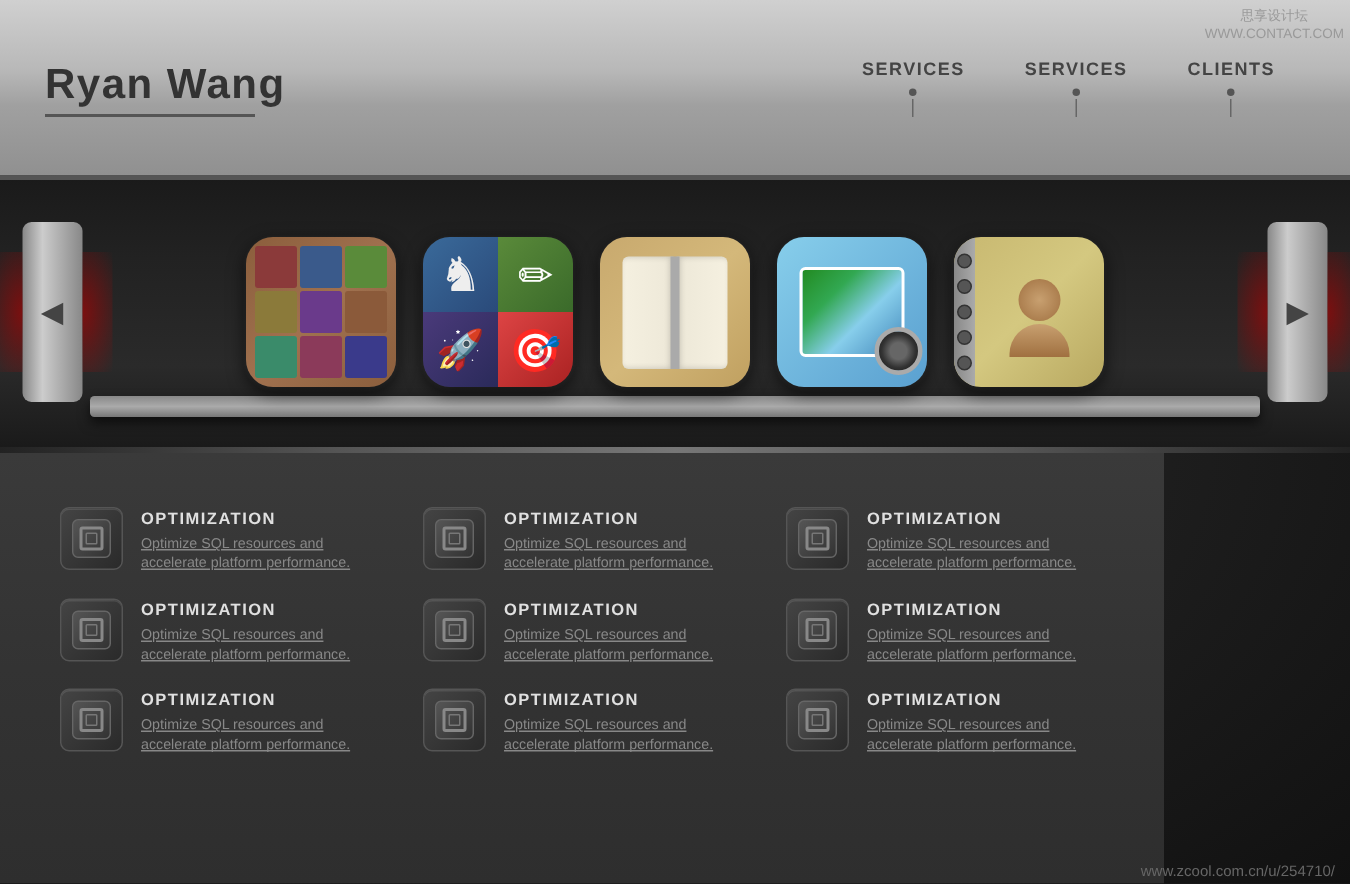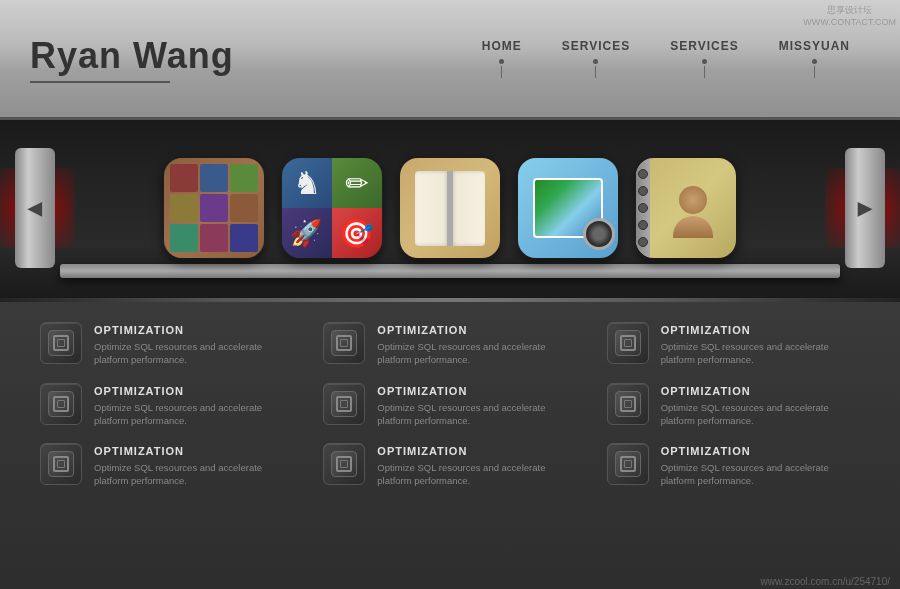--- a/index.html
+++ b/index.html
@@ -26,21 +26,21 @@
       align-items: center;
       padding: 0 30px;
       z-index: 10;
     }
 
     .site-title {
       flex: 0 0 auto;
       margin-right: 60px;
     }
     .site-title-text {
-      font-size: 36px;
+      font-size: 28px;
       font-weight: bold;
       color: #333;
       letter-spacing: 1px;
       display: block;
     }
     .site-title-underline {
       width: 140px;
       height: 2px;
       background: #555;
       margin-top: 4px;
@@ -336,24 +336,24 @@
       height: 4px;
       background: linear-gradient(to right, #222, #555, #777, #555, #222);
       z-index: 8;
     }
 
     
     .features-section {
       position: absolute;
       top: 302px;
       left: 0;
-      width: 900px;
+      width: 776px;
       height: 287px;
       background: linear-gradient(to bottom, #3a3a3a 0%, #333 50%, #2e2e2e 100%);
-      padding: 20px 40px;
+      padding: 36px 40px;
       z-index: 3;
     }
 
     .features-grid {
       display: grid;
       grid-template-columns: 1fr 1fr 1fr;
       grid-template-rows: 1fr 1fr 1fr;
       gap: 16px 30px;
     }
 
@@ -415,20 +415,21 @@
       font-weight: bold;
       color: #e0e0e0;
       letter-spacing: 1px;
       margin-bottom: 4px;
     }
 
     .feature-desc {
       font-size: 9.5px;
       color: #888;
       line-height: 1.4;
+      text-decoration: underline;
     }
 
     
     .bottom-watermark {
       position: absolute;
       bottom: 2px;
       right: 10px;
       color: #666;
       font-size: 10px;
       z-index: 20;
@@ -448,37 +449,32 @@
 </head>
 <body>
 
 <div class="header">
   <div class="site-title">
     <span class="site-title-text">Ryan Wang</span>
     <div class="site-title-underline"></div>
   </div>
   <nav class="nav">
 
-  <div class="nav-item">
-    <span class="nav-item-label">HOME</span>
-    <div class="nav-item-dot"></div>
-    <div class="nav-item-line"></div>
-  </div>
       <div class="nav-item">
     <span class="nav-item-label">SERVICES</span>
     <div class="nav-item-dot"></div>
     <div class="nav-item-line"></div>
   </div>
       <div class="nav-item">
     <span class="nav-item-label">SERVICES</span>
     <div class="nav-item-dot"></div>
     <div class="nav-item-line"></div>
   </div>
       <div class="nav-item">
-    <span class="nav-item-label">MISSYUAN</span>
+    <span class="nav-item-label">CLIENTS</span>
     <div class="nav-item-dot"></div>
     <div class="nav-item-line"></div>
   </div>
     </nav>
 </div>
 
 <div class="carousel-section">
   <div class="roller-left">
     <div class="roller-body">
       <span class="roller-arrow">◀</span>

